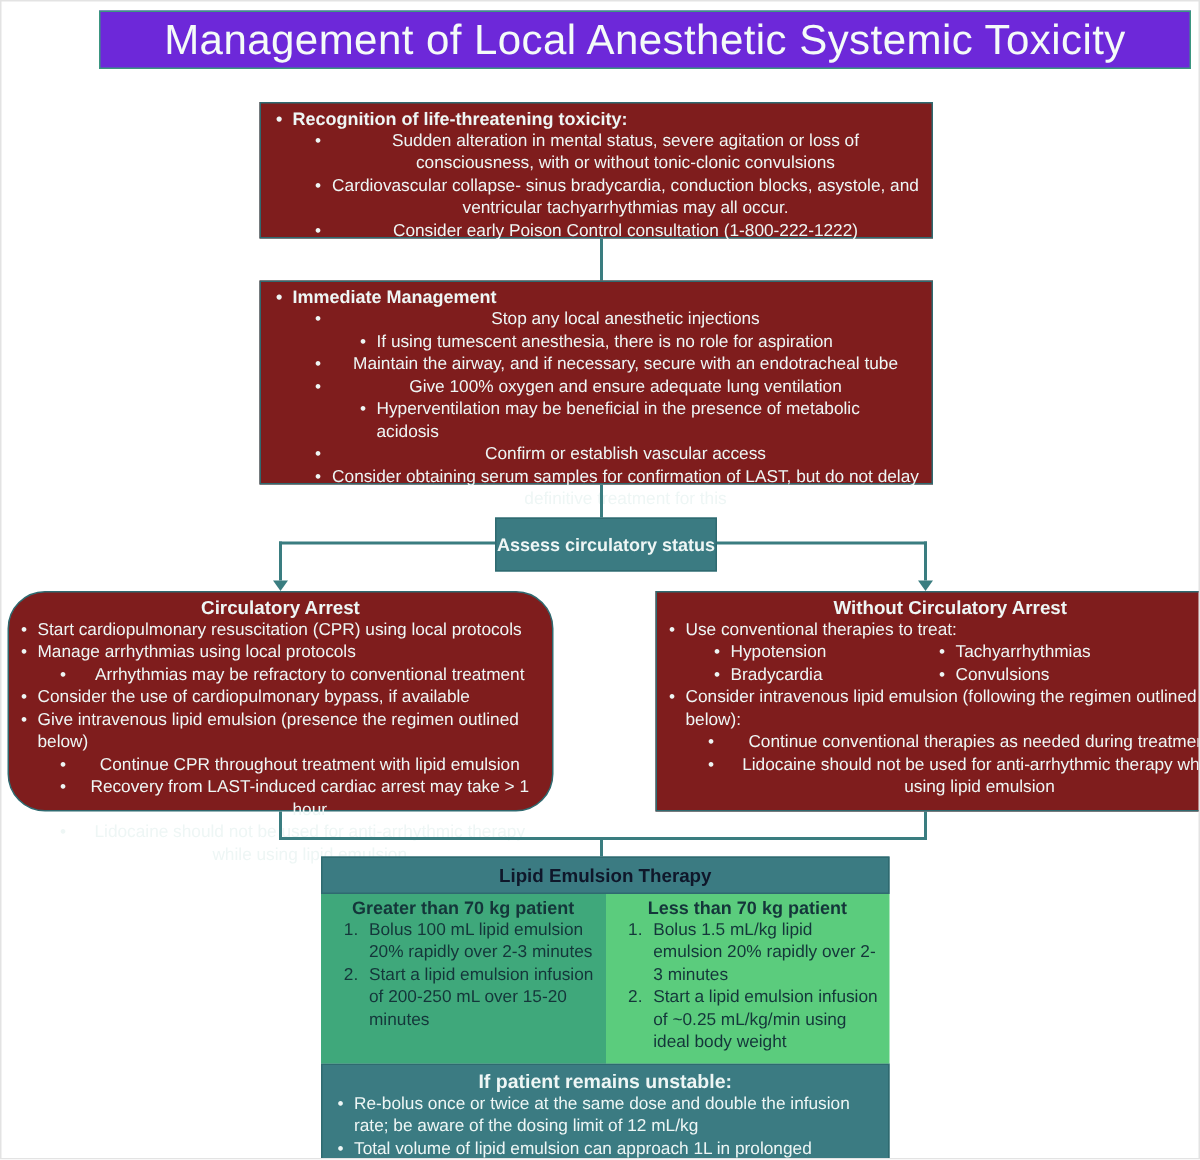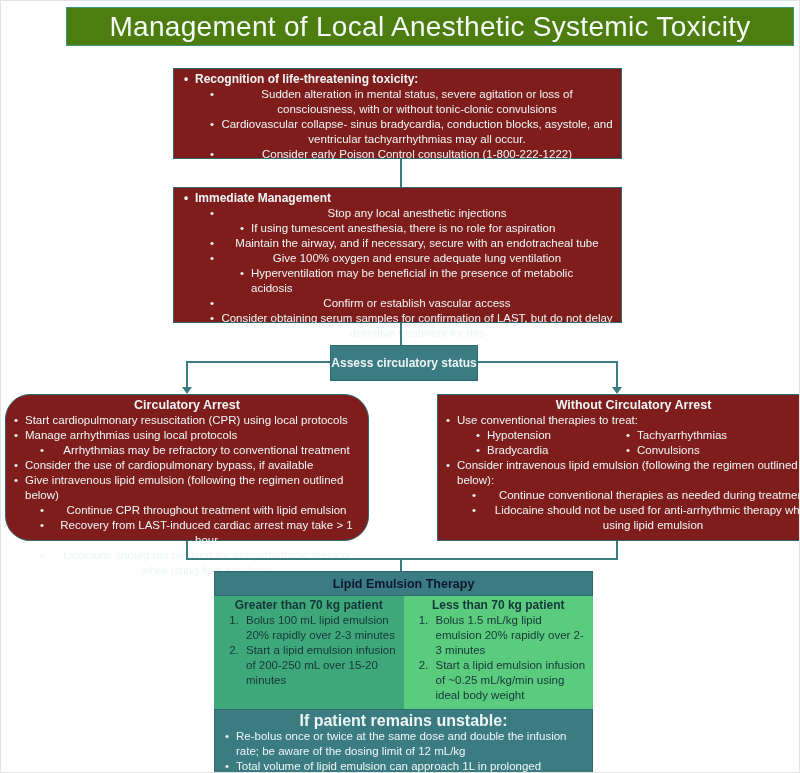--- a/index.html
+++ b/index.html
@@ -3,21 +3,21 @@
 <meta charset="utf-8">
 <style>
   html,body { margin:0; padding:0; background:#ffffff; }
   body { font-family:"Liberation Sans", sans-serif; }
   .canvas {
     position:relative; width:800px; height:773px; background:#ffffff;
     border:1px solid #e3e3e3; box-sizing:border-box; overflow:hidden;
   }
   .titlebar {
     position:absolute; left:65px; top:6px; width:728px; height:39px;
-    background:#4d7c0f; border:1px solid #3a9680;
+    background:#6d28d9; border:1px solid #3a9680;
     color:#f4fbf8; font-size:28px; letter-spacing:0.3px;
     display:flex; align-items:center; justify-content:center;
     box-sizing:border-box; white-space:nowrap;
   }
   .box {
     position:absolute; background:#7f1d1d; border:1px solid #2f6a70;
     color:#eef6f5; font-size:11.5px; line-height:15px;
     box-sizing:border-box; padding:3px 8px;
   }
   .head-line { font-weight:bold; font-size:12px; }
@@ -57,21 +57,21 @@
   .dose-col.left  { background:#3fa87b; }
   .dose-col.right { background:#5bcc7d; }
   .dose-heading { text-align:center; font-weight:bold; font-size:12px; }
   .dose-col ol { margin:0; padding-left:22px; }
   .dose-col ol li { padding-left:4px; }
   .unstable {
     background:#3b7b82; border:1px solid #2f6a70; box-sizing:border-box;
     min-height:83px; color:#eef6f5; font-size:11.5px; line-height:15px;
     padding:2px 8px 8px 8px;
   }
-  .unstable-heading { text-align:center; font-weight:bold; font-size:16px; line-height:17px; }
+  .unstable-heading { text-align:center; font-weight:bold; font-size:13px; line-height:17px; }
 </style>
 </head>
 <body>
 
 <div class="canvas">
 
   <div class="titlebar">Management of Local Anesthetic Systemic Toxicity</div>
 
   <div class="box" style="left:172px; top:67px; width:449px; height:91px;">
     <div class="li head-line">Recognition of life-threatening toxicity:</div>
@@ -105,21 +105,21 @@
   <div class="vline" style="left:615px; top:360px; height:26px;"></div>
   <div class="arrowhead" style="left:181px; top:386px;"></div>
   <div class="arrowhead" style="left:611px; top:386px;"></div>
 
   <div class="box" style="left:4px; top:393px; width:364px; height:147px; padding:2px 6px;border-radius:25px;">
     <div class="center-title">Circulatory Arrest</div>
     <div class="li">Start cardiopulmonary resuscitation (CPR) using local protocols</div>
     <div class="li">Manage arrhythmias using local protocols</div>
     <div class="li ind1">Arrhythmias may be refractory to conventional treatment</div>
     <div class="li">Consider the use of cardiopulmonary bypass, if available</div>
-    <div class="li">Give intravenous lipid emulsion (following the regimen outlined below)</div>
+    <div class="li">Give intravenous lipid emulsion (presence the regimen outlined below)</div>
     <div class="li ind1">Continue CPR throughout treatment with lipid emulsion</div>
     <div class="li ind1">Recovery from LAST-induced cardiac arrest may take &gt; 1 hour</div>
     <div class="li ind1">Lidocaine should not be used for anti-arrhythmic therapy while using lipid emulsion</div>
   </div>
 
   <div class="box" style="left:436px; top:393px; width:393px; height:147px; padding:2px 6px;">
     <div class="center-title">Without Circulatory Arrest</div>
     <div class="li">Use conventional therapies to treat:</div>
     <div class="therapy-grid">
       <div class="li">Hypotension</div>

